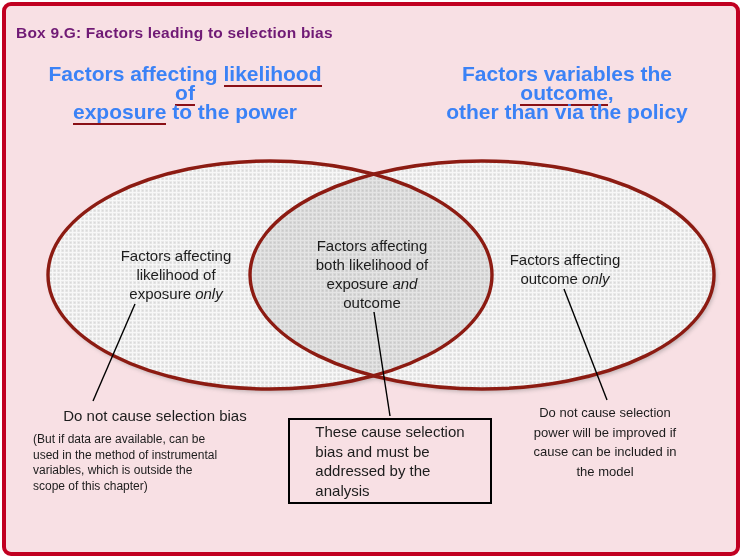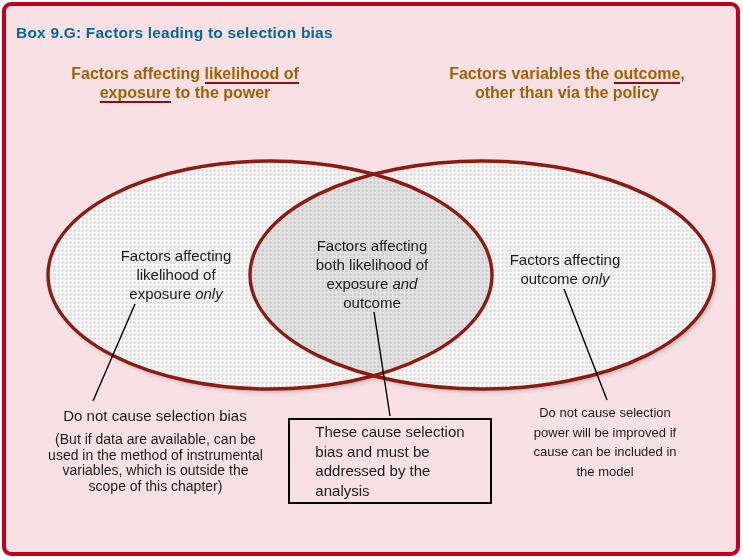--- a/index.html
+++ b/index.html
@@ -6,44 +6,44 @@
   .stage{
     position:relative;width:743px;height:559px;background:#ffffff;overflow:hidden;
     font-family:"Liberation Sans", sans-serif;color:#1c1c1c;
   }
   .panel{
     position:absolute;left:2px;top:2px;right:3px;bottom:3px;
     background:#f8e0e4;border:4px solid #c10021;border-radius:9px;
   }
   .title{
     position:absolute;left:16px;top:24px;
-    font-size:15.5px;font-weight:bold;color:#0369a1;letter-spacing:.2px;
+    font-size:15.5px;font-weight:bold;color:#701a75;letter-spacing:.2px;
   }
   .col-header{
     position:absolute;top:64px;width:280px;text-align:center;
-    font-size:16px;font-weight:bold;color:#a16207;line-height:19px;
+    font-size:21px;font-weight:bold;color:#3b82f6;line-height:19px;
   }
   .col-header .u{border-bottom:2px solid #8a1016;}
   .hdr-left{left:45px;}
   .hdr-right{left:427px;}
   svg.venn{position:absolute;left:0;top:0;}
   .vlabel{
     position:absolute;text-align:center;font-size:15px;line-height:19px;color:#1c1c1c;
   }
   .lbl-left{left:76px;top:246px;width:200px;}
   .lbl-center{left:277px;top:236px;width:190px;}
   .lbl-right{left:465px;top:250px;width:200px;}
   .it{font-style:italic;}
   .note-left-main{
     position:absolute;left:30px;top:406px;width:250px;text-align:center;
     font-size:15px;line-height:19px;
   }
   .note-left-sub{
-    position:absolute;left:33px;top:432px;width:245px;text-align:center;
-    font-size:14px;line-height:15.5px;
+    position:absolute;left:33px;top:432px;width:245px;
+    font-size:12px;line-height:15.5px;
   }
   .note-center-box{
     position:absolute;left:288px;top:418px;width:204px;height:86px;
     border:2px solid #000000;box-sizing:border-box;
     display:flex;align-items:center;justify-content:center;
   }
   .note-center-box .inner{
     text-align:left;font-size:15px;line-height:19.5px;
   }
   .note-right{

